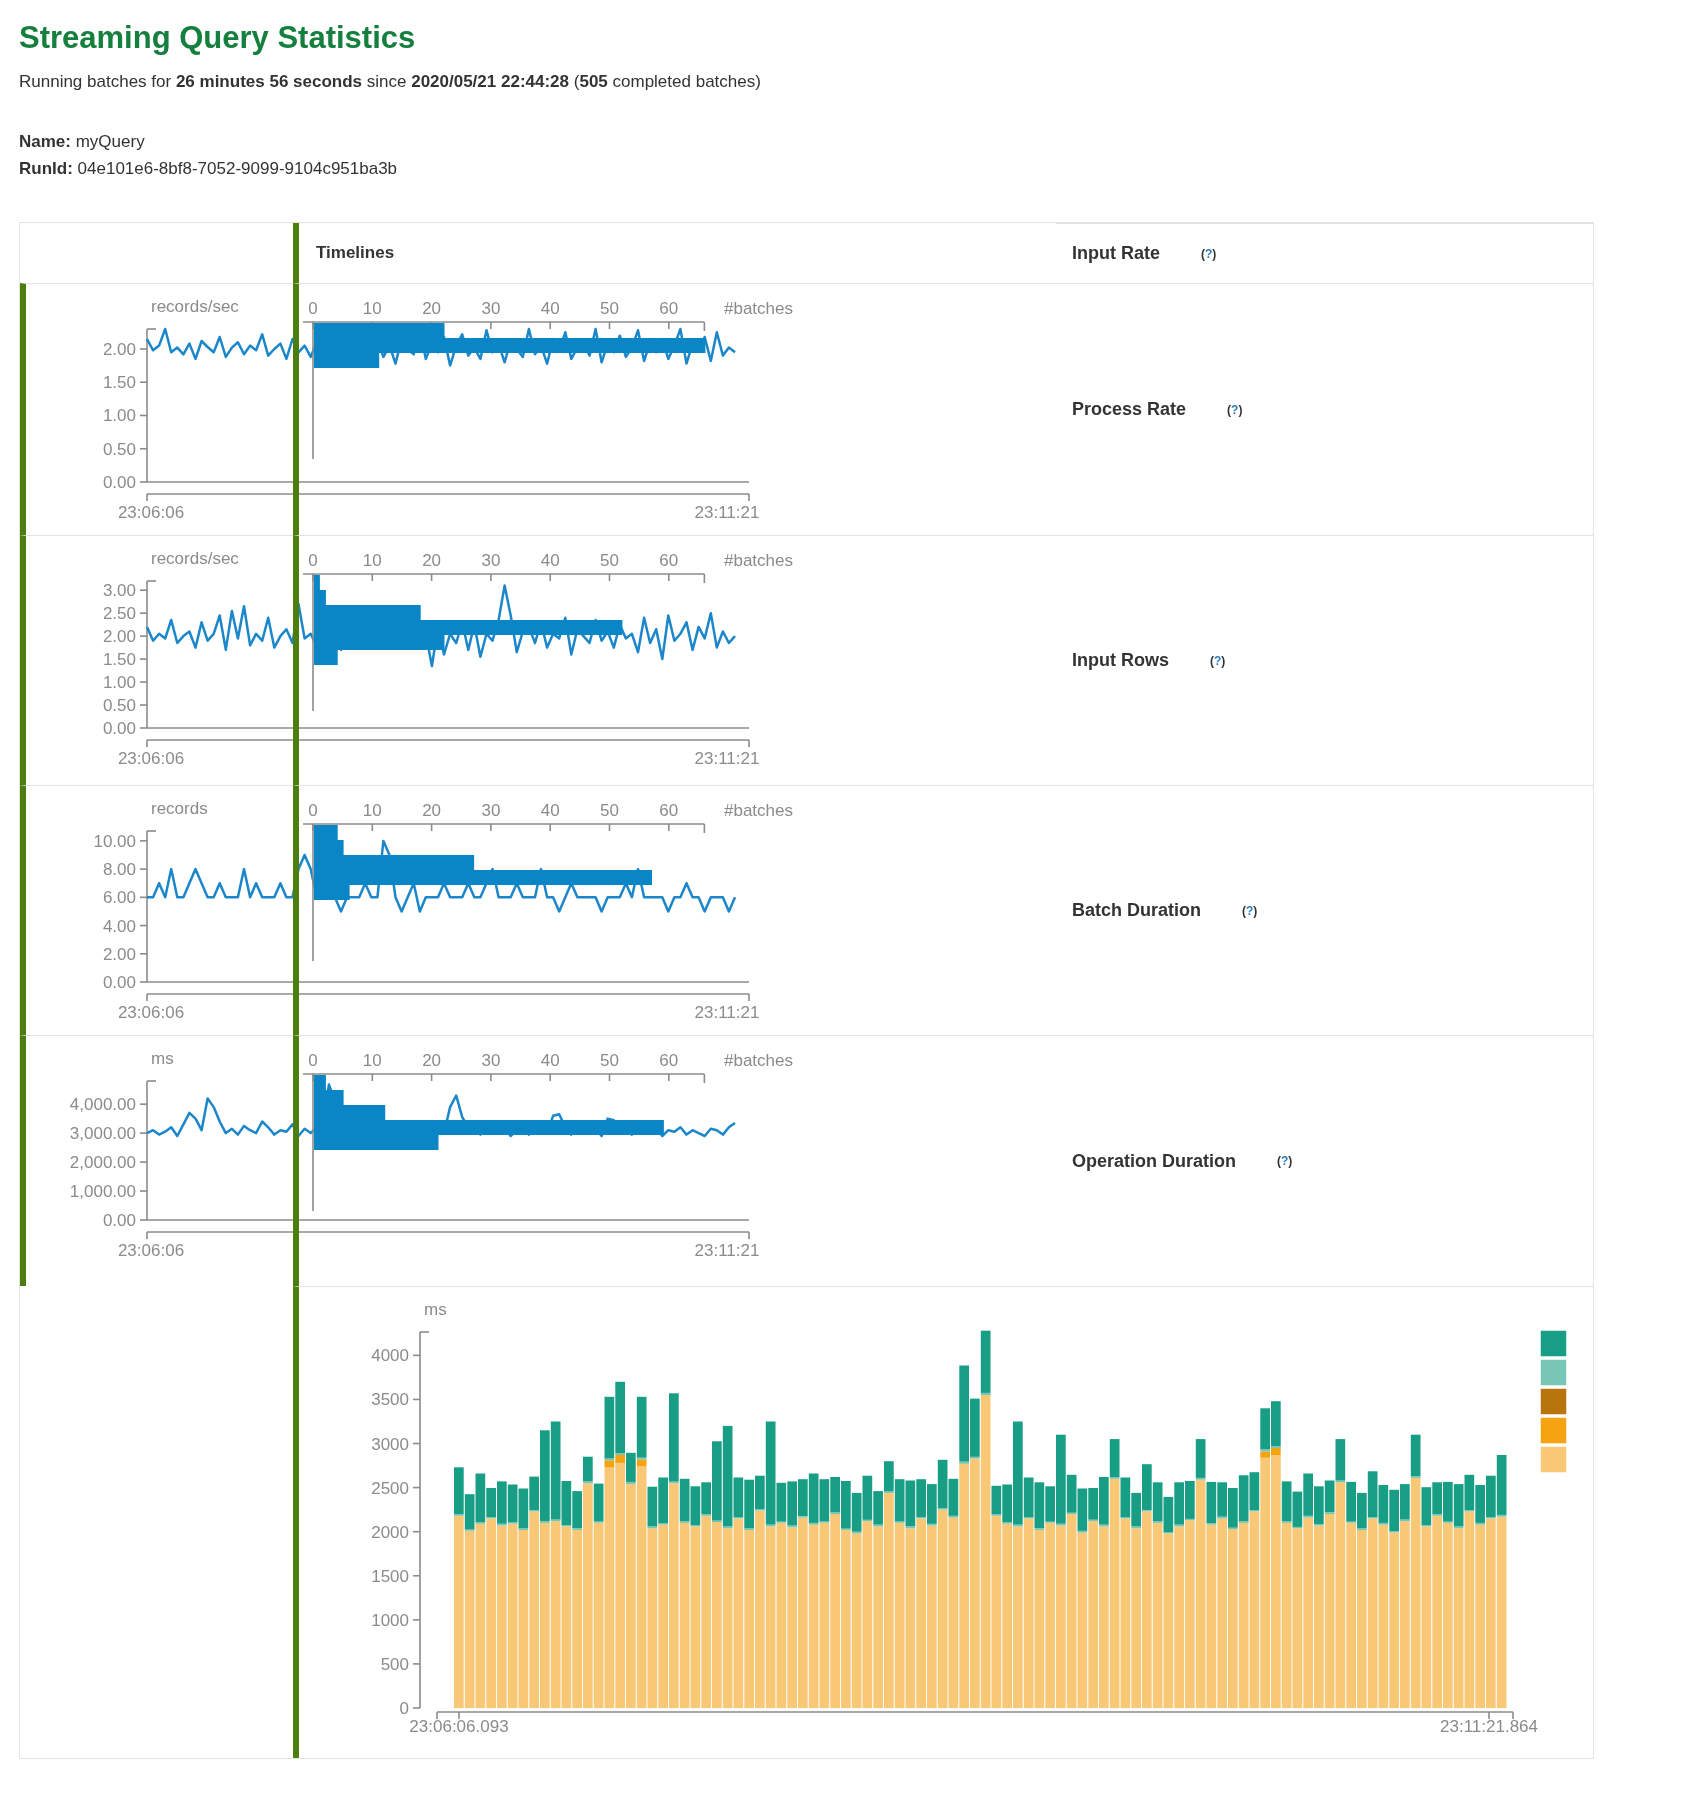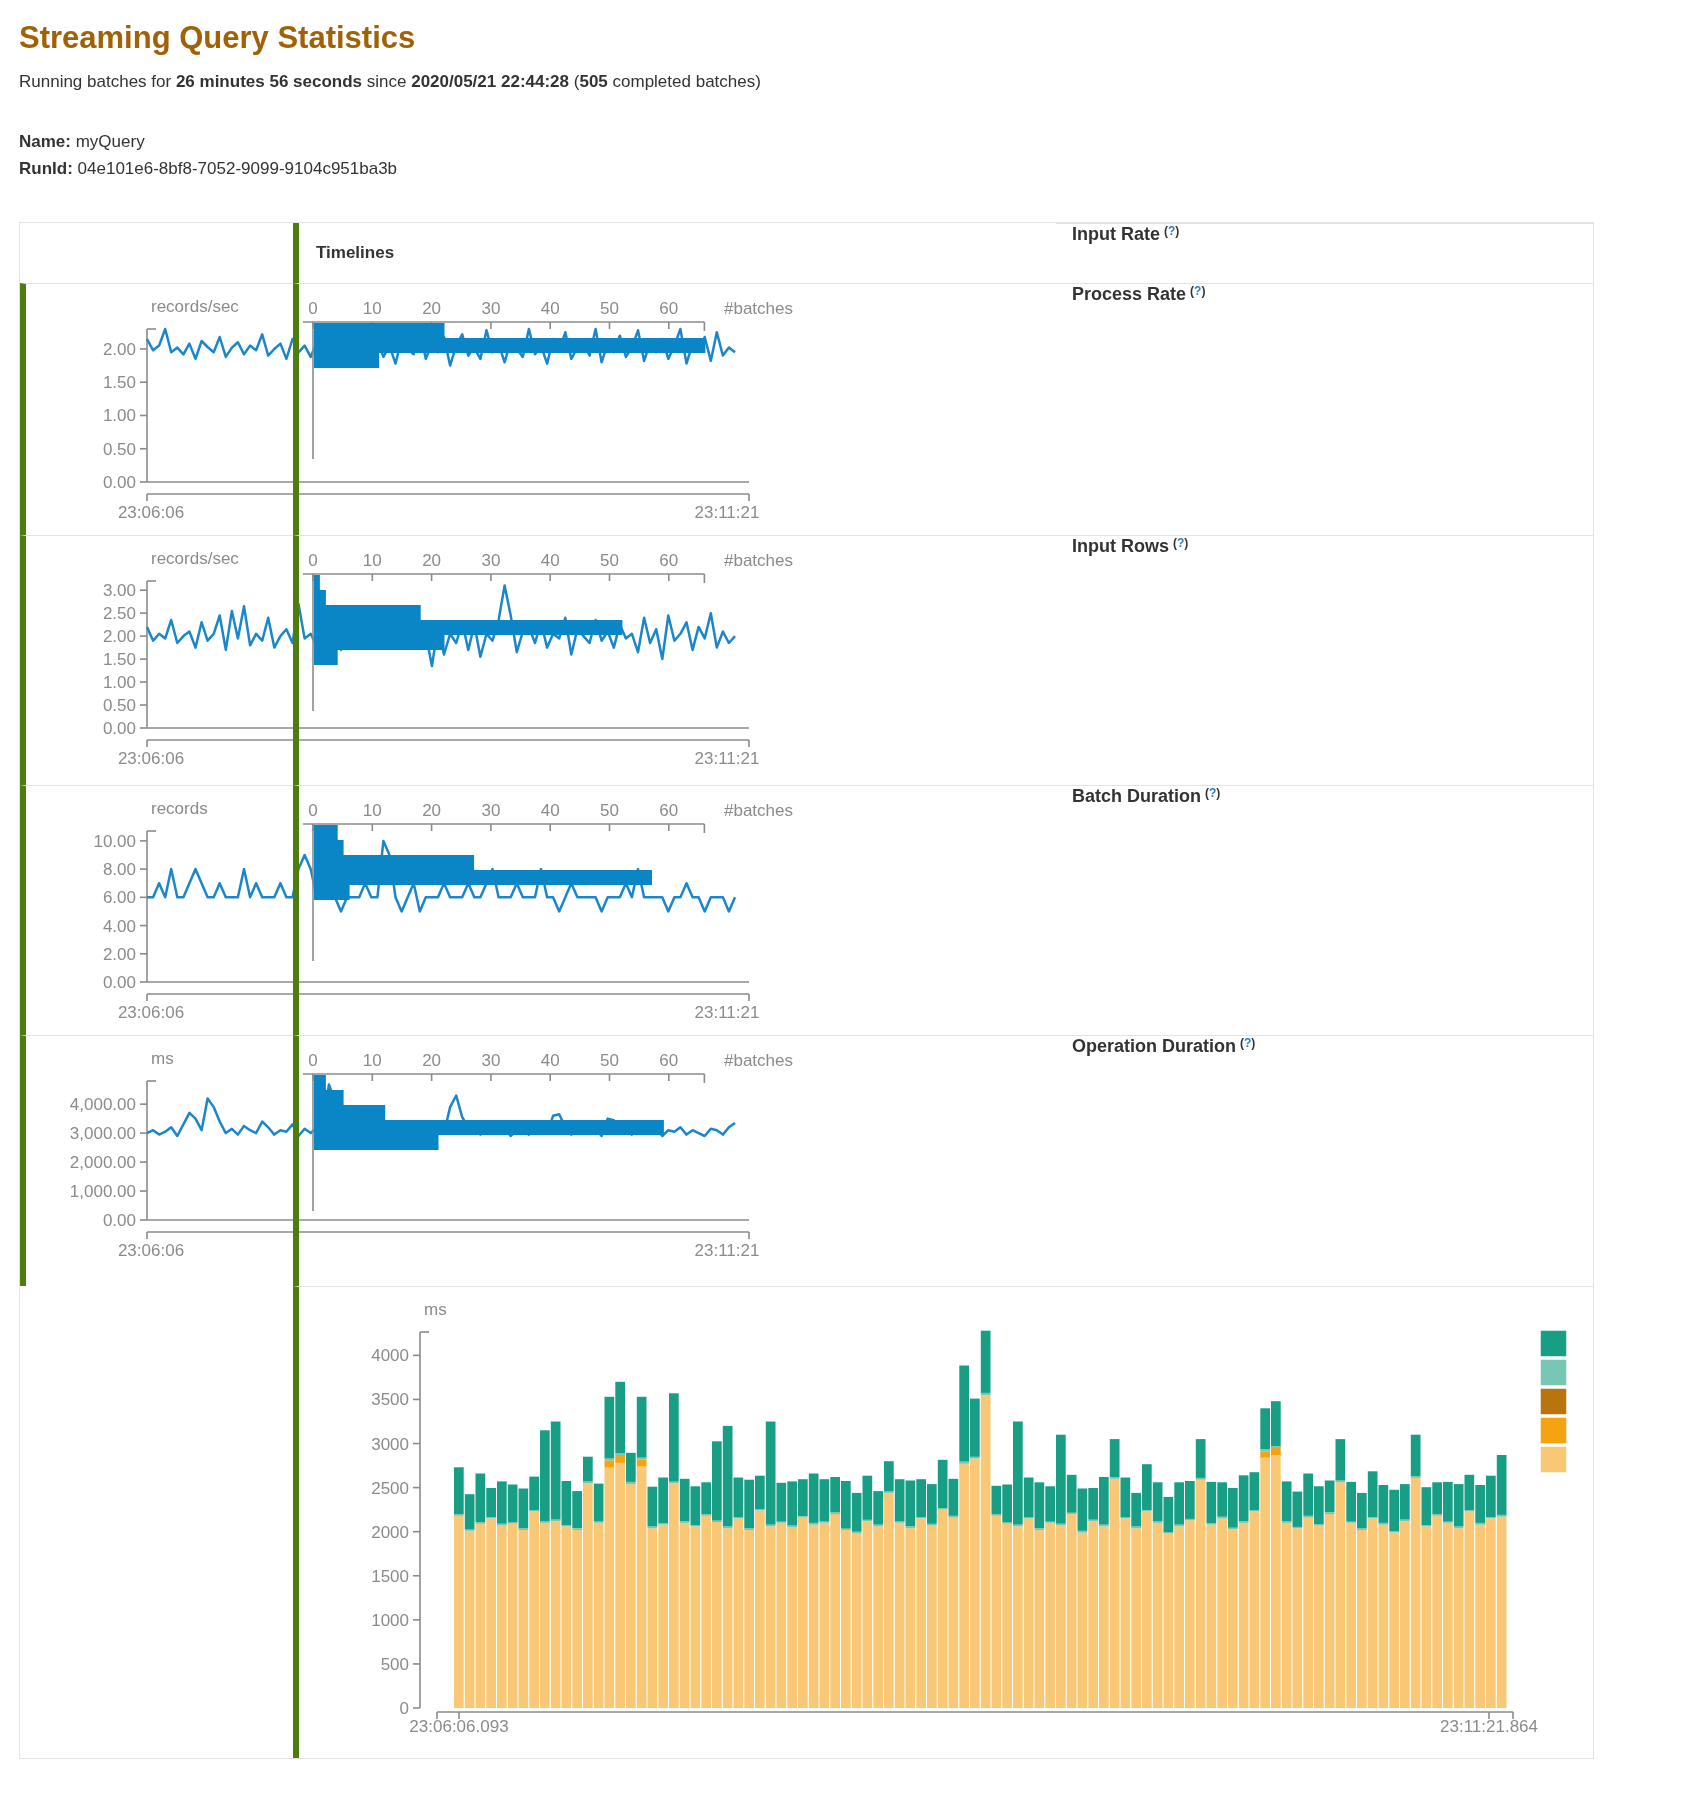--- a/index.html
+++ b/index.html
@@ -1,27 +1,27 @@
 <!DOCTYPE html>
 <html><head>
 <meta charset="utf-8">
 <style>
   html,body{margin:0;padding:0;background:#fff;}
   body{width:1693px;height:1820px;box-sizing:border-box;font-family:"Liberation Sans",sans-serif;color:#333;overflow:hidden;}
   .page{padding:16px 0 0 19px;}
-  h1{font-size:31px;font-weight:bold;margin:4px 16px 0 0;color:#a16207;}
+  h1{font-size:31px;font-weight:bold;margin:4px 16px 0 0;color:#15803d;}
   .subtitle{font-size:17px;margin:16px 8px 0 0;}
   .meta{margin:36px 0 0 0;font-size:17px;line-height:27px;}
   .meta b{font-weight:bold;}
   .grid{margin-top:40px;width:1573px;display:grid;grid-template-columns:273px 763px 537px;grid-template-rows:60px 252px 250px 250px 251px 472px;border:1px solid #e3e3e3;}
   .cell{border-top:1px solid #e3e3e3;border-left:6px solid #4d7c0f;position:relative;box-sizing:border-box;}
   .cell.c1{border-left:none;}
   .cell.hdr{border-top:none;}
   .hcell{font-size:17px;font-weight:bold;display:flex;align-items:center;padding-left:17px;}
-  .label-cell{display:flex;padding-left:16px;font-size:18px;font-weight:bold;}
+  .label-cell{display:flex;align-items:center;padding-left:16px;font-size:18px;font-weight:bold;gap:37px;}
   .help{font-size:12px;vertical-align:super;font-weight:bold;margin-left:4px;letter-spacing:0;}
   .help .q{color:#2b7cbe;}
   .chart{position:absolute;inset:0;}
   .chart svg{position:absolute;left:0;top:0;}
   .span2{grid-column:2/4;}
 </style>
 </head>
 <body>
 
 <div class="page">

